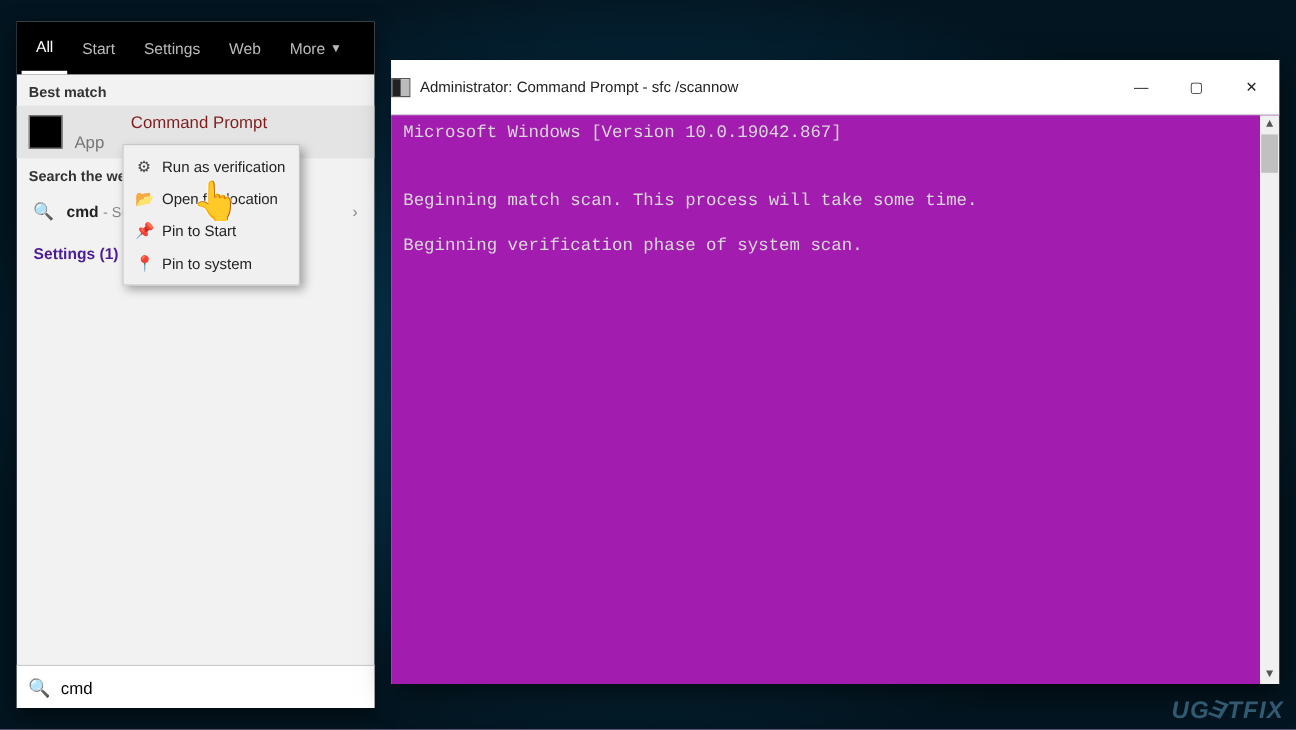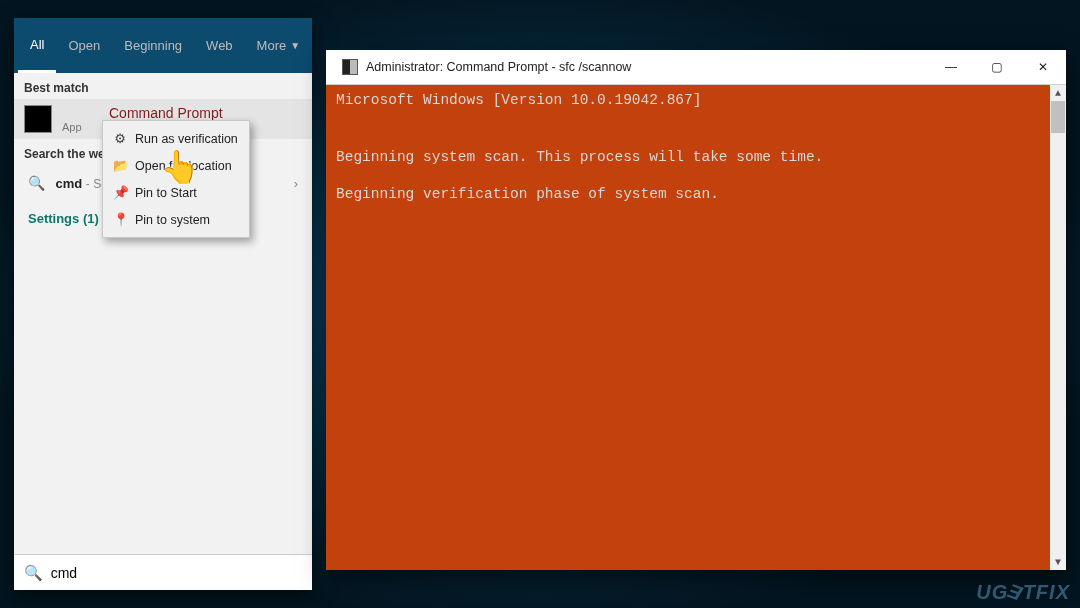--- a/index.html
+++ b/index.html
@@ -15,22 +15,22 @@
   
   .search-panel {
     position: absolute;
     left: 14px; top: 18px;
     width: 298px; height: 572px;
     background: #f2f2f2;
     box-shadow: 0 6px 18px rgba(0,0,0,.6);
     display: flex; flex-direction: column;
   }
   .search-tabs {
-    height: 55px;
-    background: #0c4a6e;
+    height: 44px;
+    background: #000000;
     display:flex; align-items:center;
     padding: 0 4px;
     color:#bbb;
   }
   .tab {
     padding: 0 12px; height: 100%;
     display:flex; align-items:center;
     font-size: 13px;
     cursor: pointer;
   }
@@ -49,35 +49,35 @@
     background:#e4e4e4;
     gap:10px;
   }
   .app-icon {
     width:28px;height:28px;
     background:#000;
     border:1px solid #888;
     flex:none;
   }
   .app-title { font-size:14px; color:#7f1d1d;margin-left:47px; }
-  .app-sub { font-size:11px; color:#777; }
+  .app-sub { font-size:14px; color:#777; }
 
   .search-web-row {
     display:flex; align-items:center; justify-content:space-between;
     padding: 10px 14px;
     cursor:pointer;
   }
   .search-web-row .left { display:flex; gap:10px; align-items:center; }
   .mini-search { font-size:14px; color:#555; }
   .web-term { font-size:13px; font-weight:600; color:#222; }
   .web-sub { font-size:12px; color:#888; }
 
   .settings-row {
     padding:10px 14px;
-    font-size:13px; font-weight:600; color:#0f766e;
+    font-size:13px; font-weight:600; color:#4c1d95;
   }
 
   .search-box {
     margin-top:auto;
     height:36px;
     background:#fff;
     border-top:1px solid #ccc;
     display:flex; align-items:center;
     padding:0 10px; gap:8px;
   }
@@ -114,24 +114,24 @@
   
   .cmd-window{
     position:absolute;
     left:326px; top:50px;
     width:740px; height:520px;
     background:#fff;
     box-shadow:0 8px 22px rgba(0,0,0,.6);
     display:flex; flex-direction:column;
   }
   .cmd-titlebar{
-    height:35px;
+    height:46px;
     background:#fff;
     display:flex; align-items:center;
-    padding-left:16px;
+    padding-left:0;
     border-bottom:1px solid #d0d0d0;
   }
   .cmd-titlebar .cp-ico{
     width:16px;height:16px;
     margin-right:8px;
     border:1px solid #555;
     display:flex;
   }
   .cmd-titlebar .cp-ico span:first-child{width:50%;background:#222;}
   .cmd-titlebar .cp-ico span:last-child{width:50%;background:#bbb;}
@@ -139,21 +139,21 @@
   .win-controls{ margin-left:auto; display:flex; }
   .win-btn{
     width:46px;height:30px;
     display:flex;align-items:center;justify-content:center;
     font-size:12px;color:#222;
     cursor:pointer;
   }
 
   .cmd-body{
     flex:1;
-    background:#c2410c;
+    background:#a21caf;
     color:#d8d8d8;
     font-family: "Consolas","Courier New",monospace;
     font-size:14.5px;
     padding:6px 10px;
     overflow:auto;
     position:relative;
     line-height:1.3;
   }
   .cmd-body .scrollbar{
     position:absolute; right:0; top:0; bottom:0;
@@ -186,22 +186,22 @@
   .watermark .spin{
     display:inline-block; transform: rotate(20deg);
   }
 </style>
 </head>
 <body>
 
 <div class="search-panel">
   <div class="search-tabs">
     <div class="tab active">All</div>
-    <div class="tab">Open</div>
-    <div class="tab">Beginning</div>
+    <div class="tab">Start</div>
+    <div class="tab">Settings</div>
     <div class="tab">Web</div>
     <div class="tab">
       <span>More</span>
       <span class="chev">▼</span>
     </div>
   </div>
 
   <div class="section-label">Best match</div>
 
   <div class="best-match-row">
@@ -264,21 +264,21 @@
     <div class="win-controls">
       <div class="win-btn">—</div>
       <div class="win-btn">▢</div>
       <div class="win-btn">✕</div>
     </div>
   </div>
   <div class="cmd-body" id="term">
     <div>Microsoft Windows [Version 10.0.19042.867]</div>
       <div>&nbsp;</div>
       <div>&nbsp;</div>
-      <div>Beginning system scan.  This process will take some time.</div>
+      <div>Beginning match scan.  This process will take some time.</div>
       <div>&nbsp;</div>
       <div>Beginning verification phase of system scan.</div>
       <div class="scrollbar">
       <div class="arrow up">▲</div>
       <div class="thumb"></div>
       <div class="arrow dn">▼</div>
     </div>
   </div>
 </div>
 

